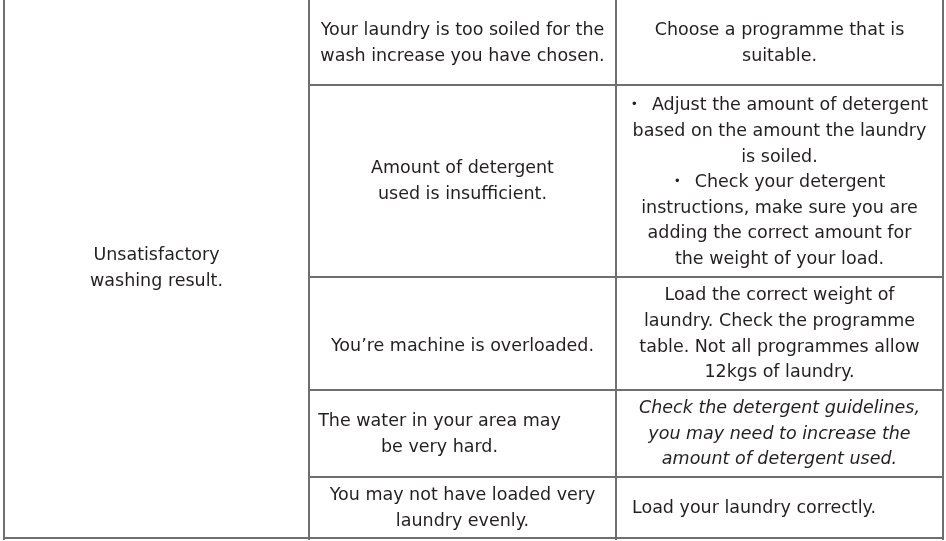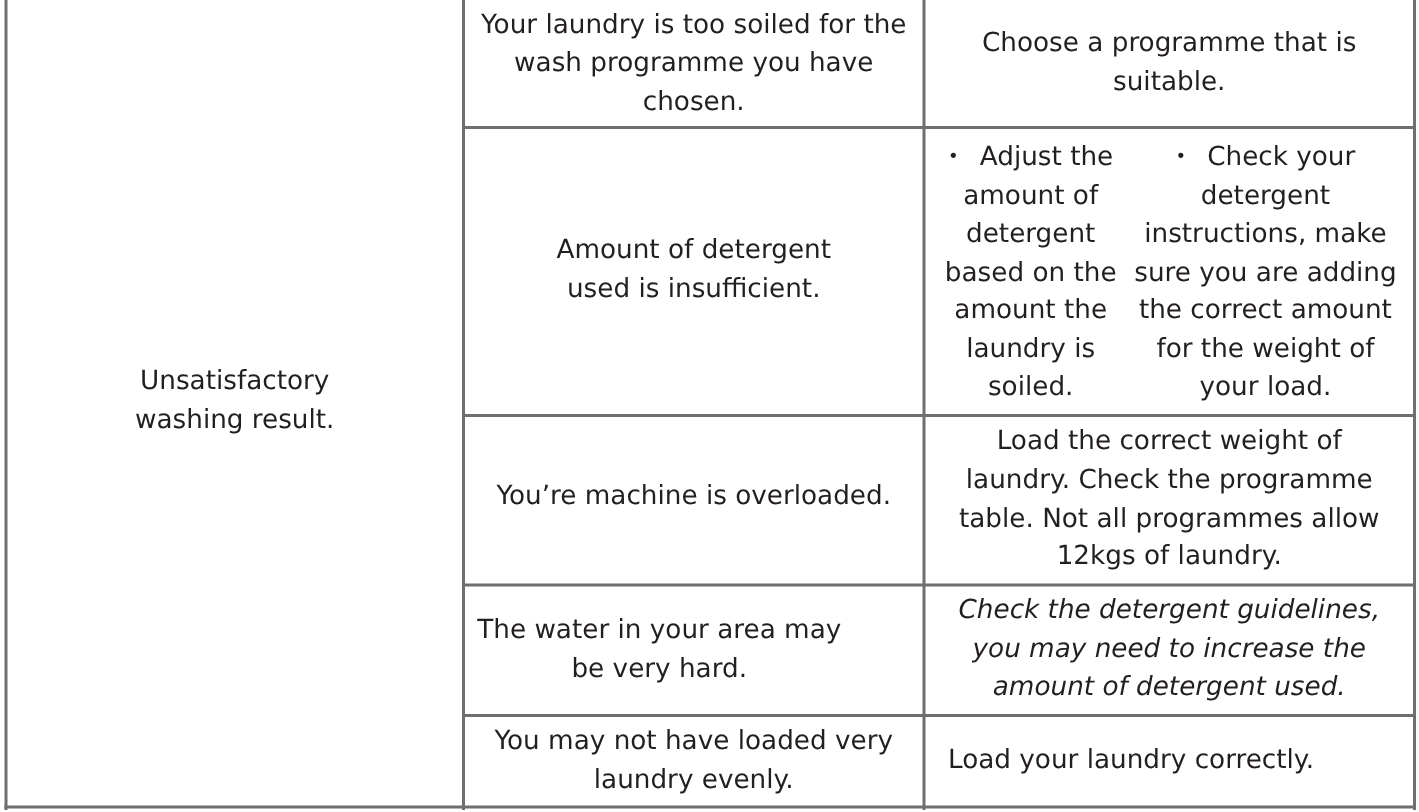--- a/index.html
+++ b/index.html
@@ -28,39 +28,39 @@
   <div class="hline" style="left:305px;top:278px;width:636px;"></div>
   <div class="hline" style="left:305px;top:391px;width:636px;"></div>
   <div class="hline" style="left:305px;top:478px;width:636px;"></div>
   <div class="hline" style="left:0;top:539px;width:941px;"></div>
 
   <div class="cell" style="left:2px;top:0;width:303px;height:539px;">
     <span style="max-width:150px;display:block;">Unsatisfactory washing result.</span>
   </div>
 
   <div class="cell" style="left:307px;top:0;width:305px;height:86px;padding-top:4px;">
-    <span style="max-width:290px;display:block;">Your laundry is too soiled for the wash programme you have chosen.</span>
+    <span style="max-width:290px;display:block;">Your laundry is too soiled for the wash increase you have chosen.</span>
   </div>
   <div class="cell" style="left:614px;top:0;width:325px;height:86px;padding-top:4px;">
     <span style="max-width:260px;display:block;">Choose a programme that is suitable.</span>
   </div>
 
   <div class="cell" style="left:307px;top:88px;width:305px;height:190px;">
     <span style="max-width:200px;display:block;">Amount of detergent used is insufficient.</span>
   </div>
-  <div class="cell" style="left:614px;top:88px;width:325px;height:190px;padding-top:2px;">
+  <div class="cell" style="left:614px;top:88px;width:325px;height:190px;flex-direction:column;padding-top:2px;">
     <span class="bul" style="max-width:310px;">
       <span class="dot">•</span><span>Adjust the amount of detergent based on the amount the laundry is soiled.</span>
     </span>
     <span class="bul" style="max-width:290px;">
       <span class="dot">•</span><span>Check your detergent instructions, make sure you are adding the correct amount for the weight of your load.</span>
     </span>
   </div>
 
-  <div class="cell" style="left:307px;top:278px;width:305px;height:111px;">
+  <div class="cell" style="left:307px;top:292px;width:305px;height:111px;">
     <span>You’re machine is overloaded.</span>
   </div>
   <div class="cell" style="left:614px;top:280px;width:325px;height:111px;">
     <span style="max-width:290px;display:block;">Load the correct weight of laundry. Check the programme table. Not all programmes allow 12kgs of laundry.</span>
   </div>
 
   <div class="cell" style="left:307px;top:393px;width:259px;height:85px;">
     <span style="max-width:280px;display:block;">The water in your area may be very hard.</span>
   </div>
   <div class="cell" style="left:614px;top:393px;width:325px;height:85px;font-style:italic;">

